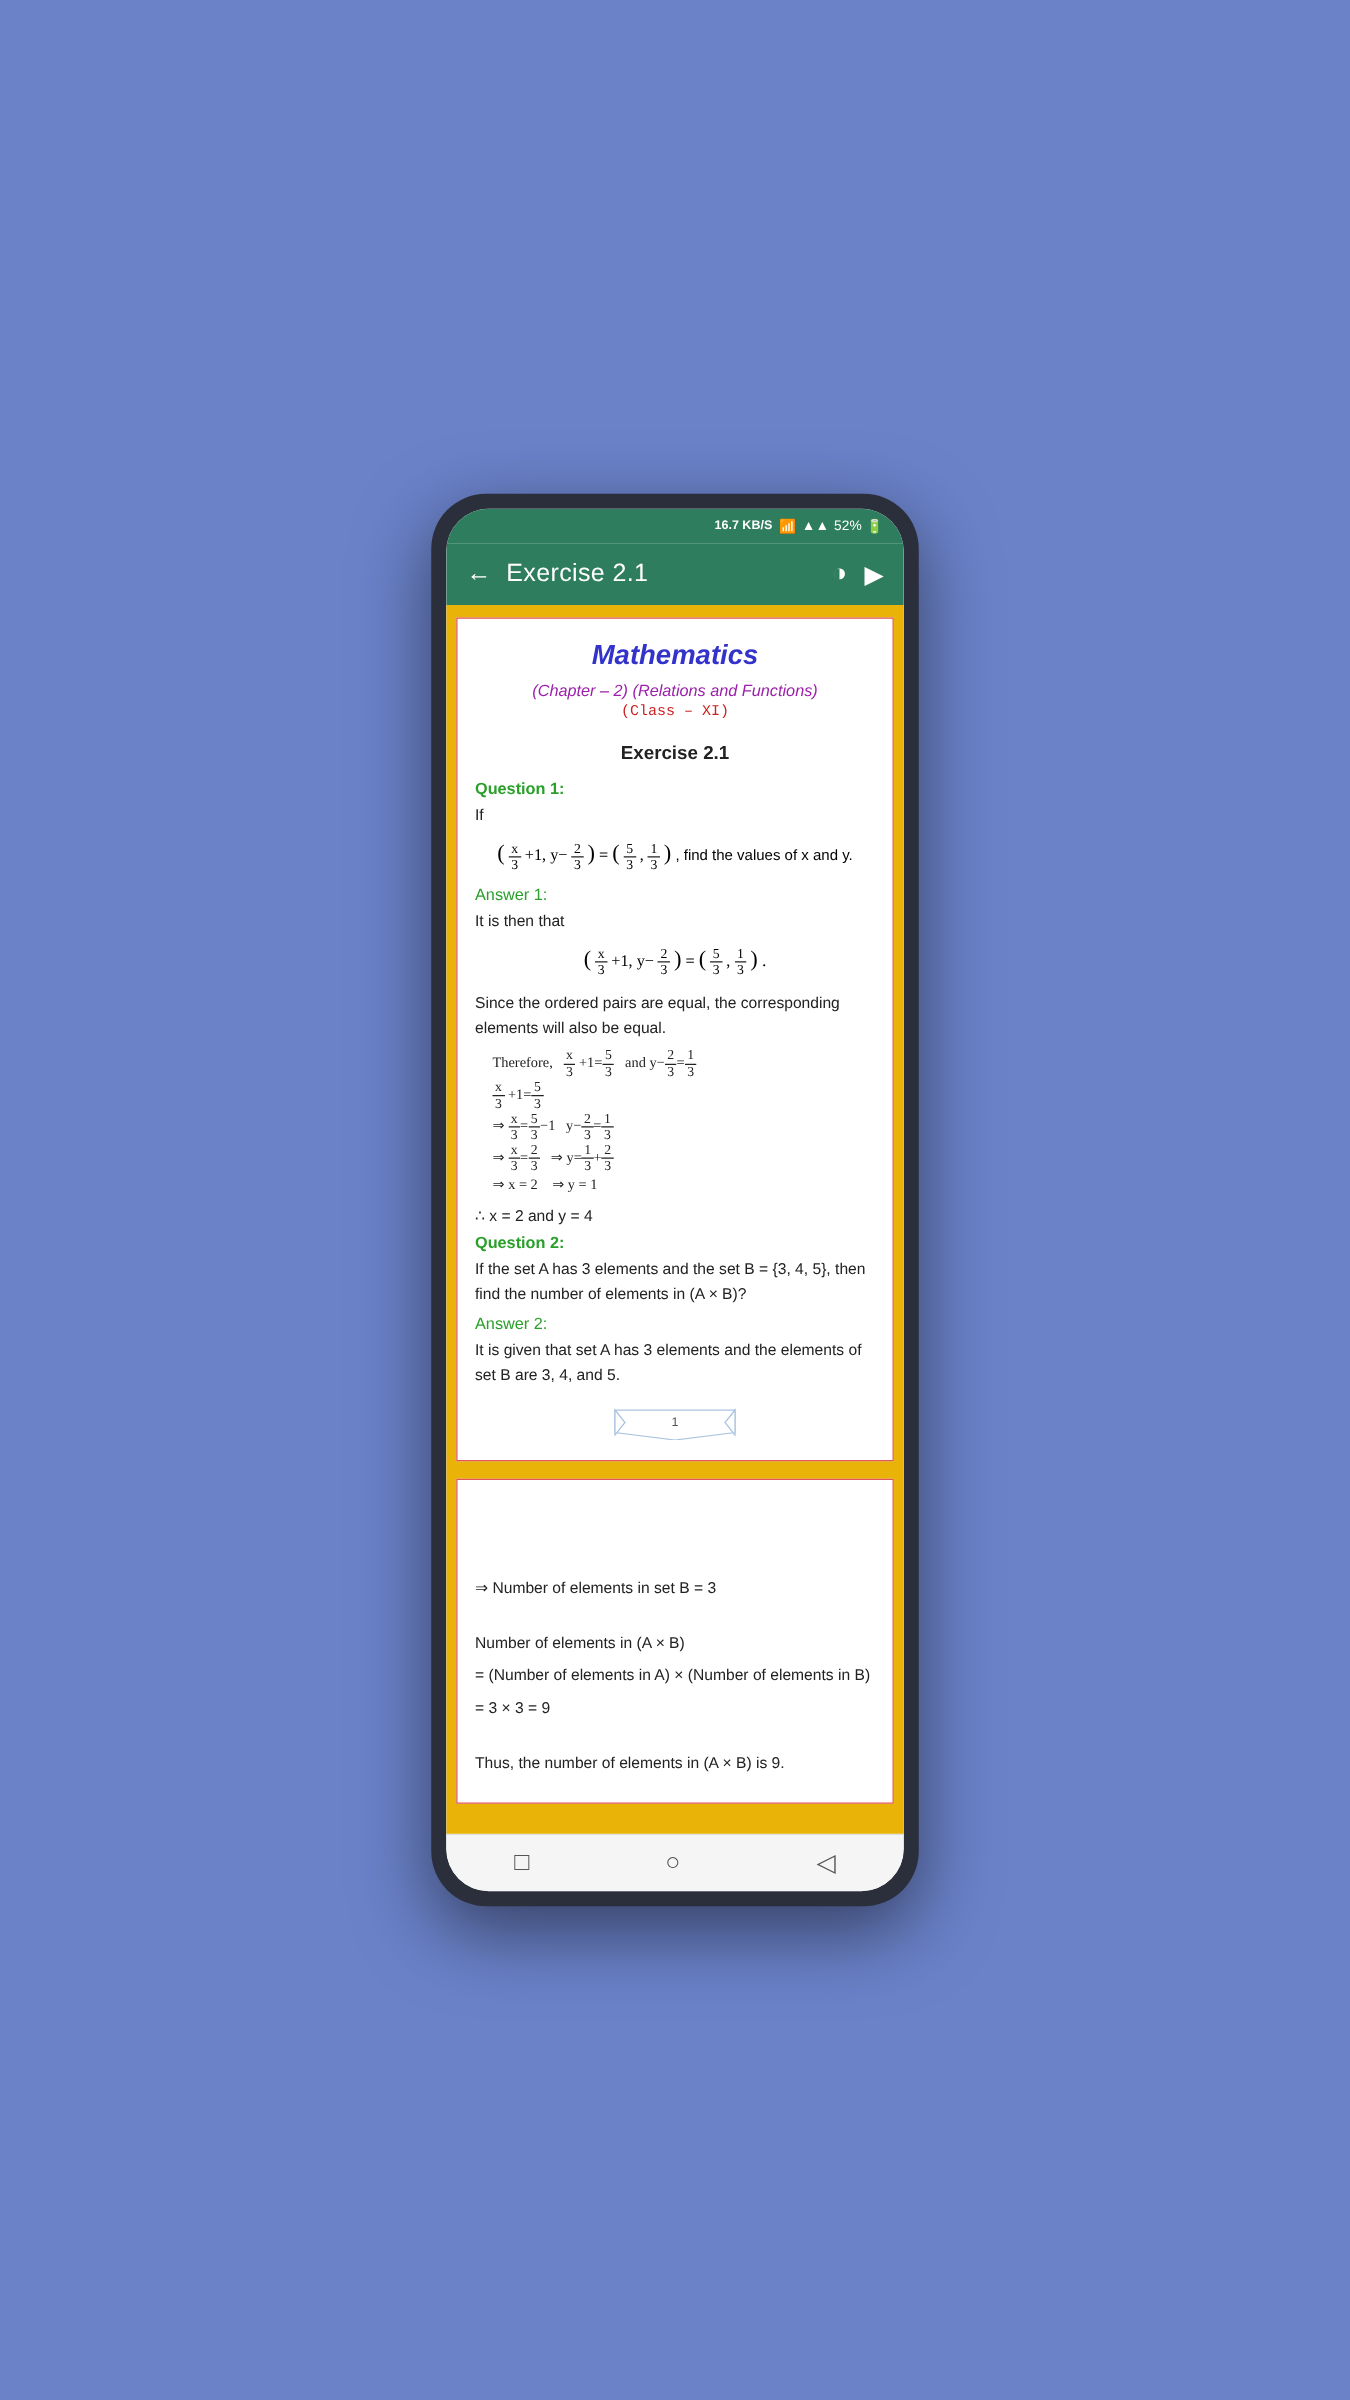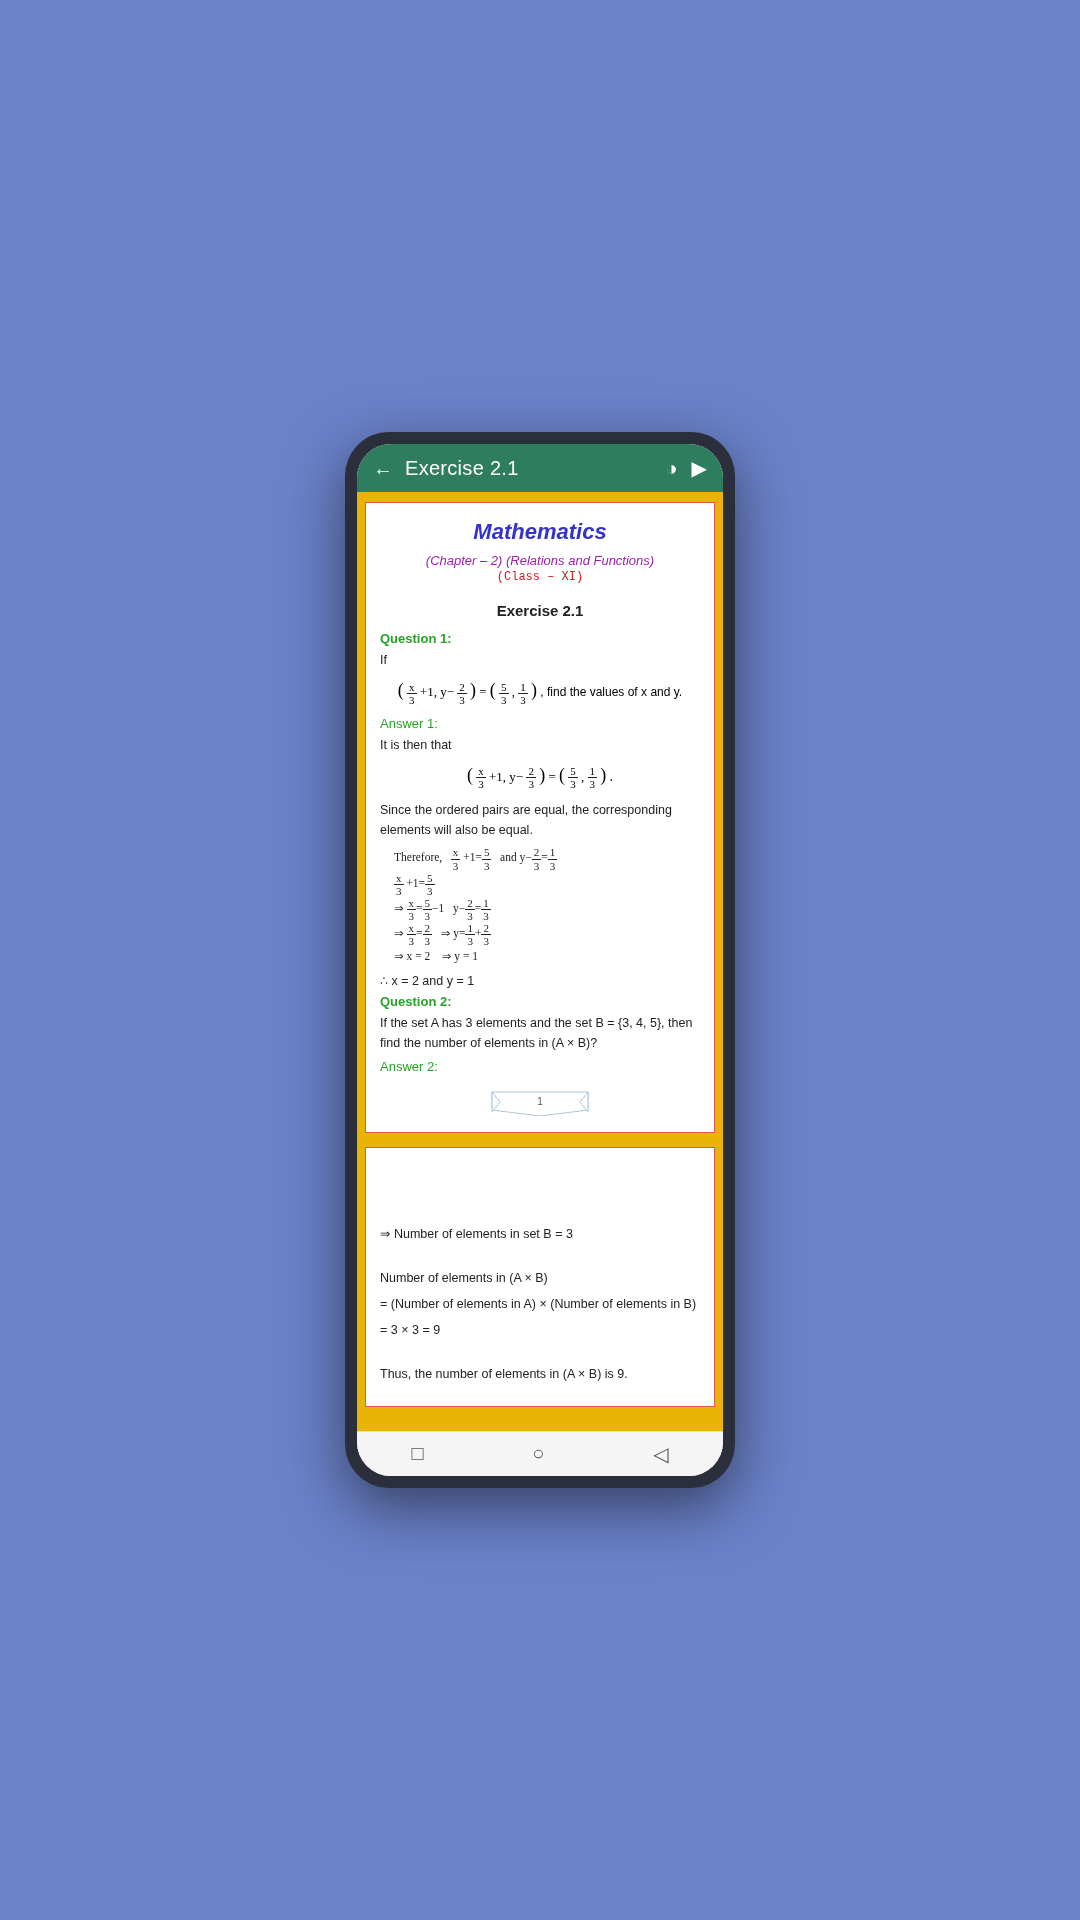--- a/index.html
+++ b/index.html
@@ -246,20 +246,30 @@
     .second-card-content {
       padding-top: 60px;
     }
   </style>
 </head>
 <body>
 
 <div class="phone-frame">
   <div class="phone-inner">
 
+    <div class="status-bar">
+      <div class="time">16.7
+KB/S</div>
+      <div class="status-icons">
+        <span>📶</span>
+        <span>▲▲</span>
+        <span>52%</span>
+        <span>🔋</span>
+      </div>
+    </div>
 
     <div class="toolbar">
       <span class="toolbar-back">←</span>
       <span class="toolbar-title">Exercise 2.1</span>
       <div class="toolbar-icons">
         <span class="toolbar-icon">◑</span>
         <span class="toolbar-icon">▶</span>
       </div>
     </div>
 
@@ -392,26 +402,27 @@
                 <span class="num">1</span>
                 <span class="den">3</span>
               </span>+<span class="fraction">
                 <span class="num">2</span>
                 <span class="den">3</span>
               </span>
           </div>
           <div>⇒ x = 2 &nbsp;&nbsp; ⇒ y = 1</div>
         </div>
 
-        <div class="conclusion">∴ x = 2 and y = 1</div>
+        <div class="conclusion">∴ x = 2 and y = 4</div>
 
         <div class="question-label">Question 2:</div>
         <div class="body-text">If the set A has 3 elements and the set B = {3, 4, 5}, then find the number of elements in (A × B)?</div>
 
         <div class="answer-label">Answer 2:</div>
+        <div class="body-text">It is given that set A has 3 elements and the elements of set B are 3, 4, and 5.</div>
 
         <div class="page-ribbon">
           <svg class="ribbon-svg" viewBox="0 0 100 28">
             <polygon points="2,4 98,4 98,22 50,28 2,22" fill="white" stroke="#aac4e0" stroke-width="1"></polygon>
             <polygon points="2,4 10,14 2,24" fill="white" stroke="#aac4e0" stroke-width="1"></polygon>
             <polygon points="98,4 90,14 98,24" fill="white" stroke="#aac4e0" stroke-width="1"></polygon>
             <text x="50" y="17" text-anchor="middle" font-size="10" fill="#555">1</text>
           </svg>
         </div>
 

